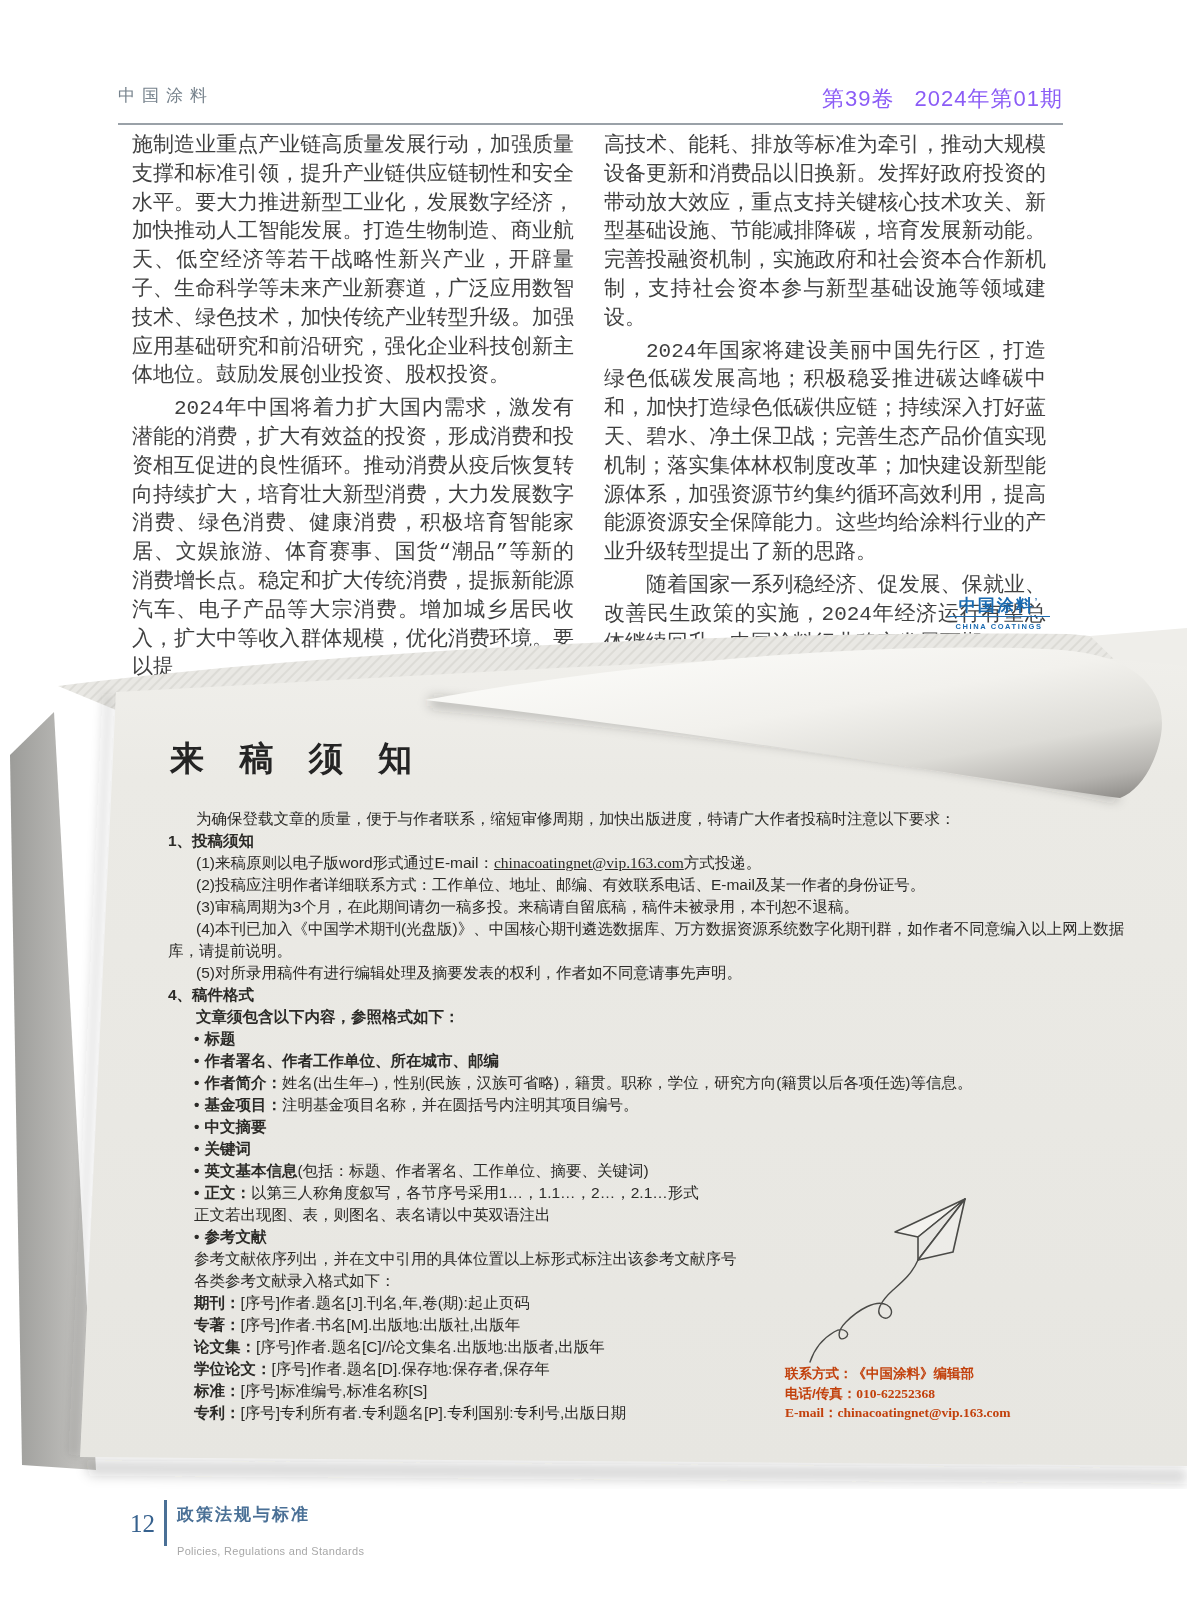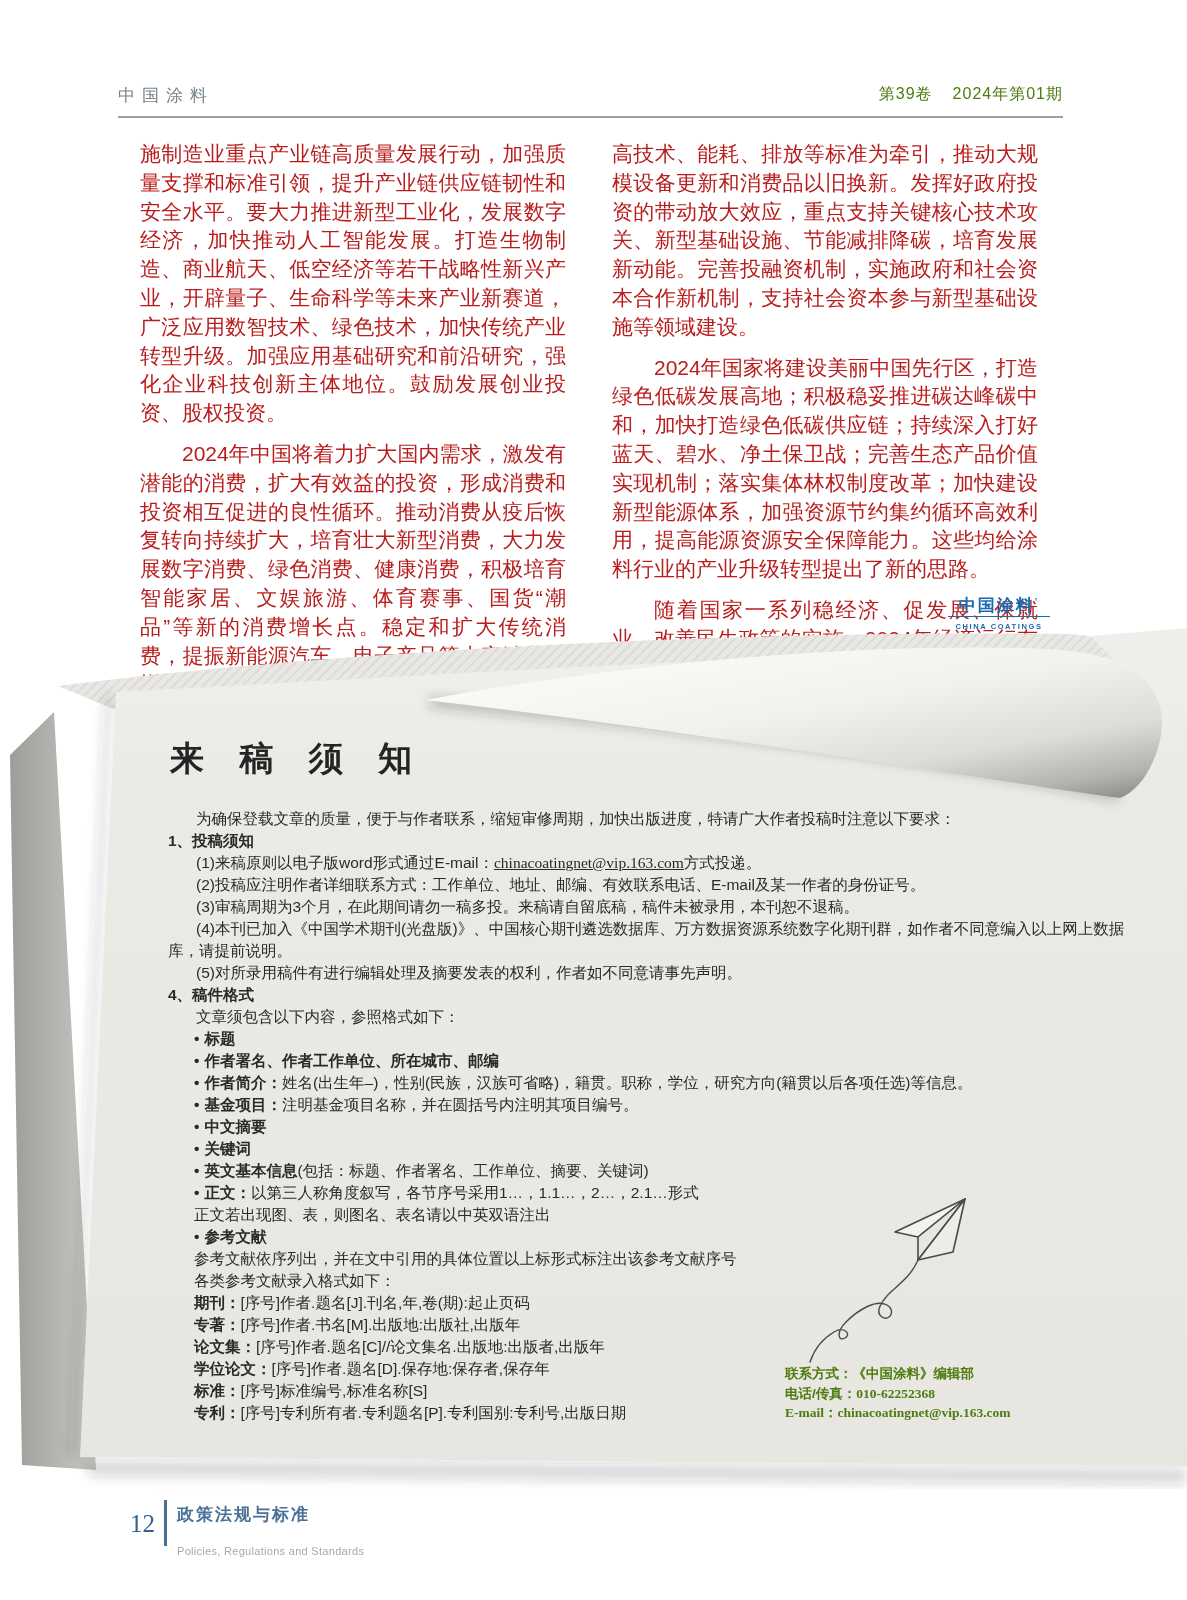--- a/index.html
+++ b/index.html
@@ -3,57 +3,57 @@
 <meta charset="utf-8">
 <style>
   html,body{margin:0;padding:0;background:#ffffff;}
   .page{position:relative;width:1187px;height:1600px;background:#ffffff;overflow:hidden;
         font-family:"Liberation Sans",sans-serif;}
 
   
   .hdr{position:absolute;left:118px;top:84px;width:945px;padding-bottom:9px;
        border-bottom:2px solid #9aa1a8;}
   .hdr-j{font-size:17px;letter-spacing:7px;color:#76828c;}
-  .hdr-r{float:right;font-size:16px;color:#4d7c0f;letter-spacing:1px;}
+  .hdr-r{float:right;font-size:22px;color:#8b5cf6;letter-spacing:1px;}
   .hdr-r .iss{margin-left:20px;}
 
   
   .article{position:absolute;left:128px;top:128px;width:922px;display:flex;gap:22px;}
   .col{width:450px;}
-  .para{margin:12px;font-family:Liberation Sans, sans-serif;font-size:21px;
-        line-height:28.8px;text-align:justify;color:#b91c1c;}
+  .para{margin:4px;font-family:Liberation Mono, monospace;font-size:21px;
+        line-height:28.8px;text-align:justify;color:#404040;}
   .para.indent{text-indent:2em;}
 
   
   .logo{position:absolute;left:948px;top:551px;width:102px;text-align:center;line-height:1;}
   .logo-cn{font-size:17px;font-weight:bold;color:#1a6ab0;letter-spacing:2px;
            border-bottom:1.5px solid #1a6ab0;padding-bottom:2px;margin-top:46px;}
   .logo-mark{font-size:9px;vertical-align:top;}
   .logo-en{font-size:7.5px;color:#1a6ab0;letter-spacing:1.6px;margin-top:6px;font-weight:bold;}
 
   
   .paper-svg{position:absolute;left:0;top:620px;width:1187px;height:880px;}
 
   
   .notice{position:absolute;left:0;top:620px;width:1187px;height:880px;color:#2b2a27;}
   .n-title{position:absolute;left:170px;top:116px;font-size:34px;font-weight:900;
            letter-spacing:13px;color:#242424;}
   .n-body{position:absolute;left:168px;top:188px;width:960px;font-size:15.5px;line-height:22px;}
   .nl{white-space:normal;}
   .nl.intro,.nl.item{text-indent:28px;}
   .nl.head{font-weight:bold;}
-  .nl.lead{font-weight:normal;text-indent:28px;}
+  .nl.lead{font-weight:bold;text-indent:28px;}
   .nl.bullet,.nl.plain,.nl.ref{padding-left:26px;}
   .nl .b{font-weight:bold;}
   .nl .dot{margin-right:5px;font-weight:bold;}
   .nl .em{text-decoration:underline;font-family:"Liberation Serif",serif;}
 
   
   .contact{position:absolute;left:785px;top:1364px;font-size:13.5px;font-weight:bold;
-           line-height:19.5px;color:#4d7c0f;}
+           line-height:19.5px;color:#c2410c;}
   .c-num{font-family:"Liberation Serif","DejaVu Serif",serif;}
 
   
   .plane{position:absolute;left:790px;top:1180px;width:190px;height:195px;}
 
   
   .footer{position:absolute;left:130px;top:1500px;display:flex;align-items:flex-start;}
   .pg{font-family:"Liberation Serif","DejaVu Serif",serif;font-size:25px;color:#36618e;
       margin-top:10px;margin-right:9px;}
   .fbar{width:3px;height:46px;background:#4a7096;margin-right:10px;}

